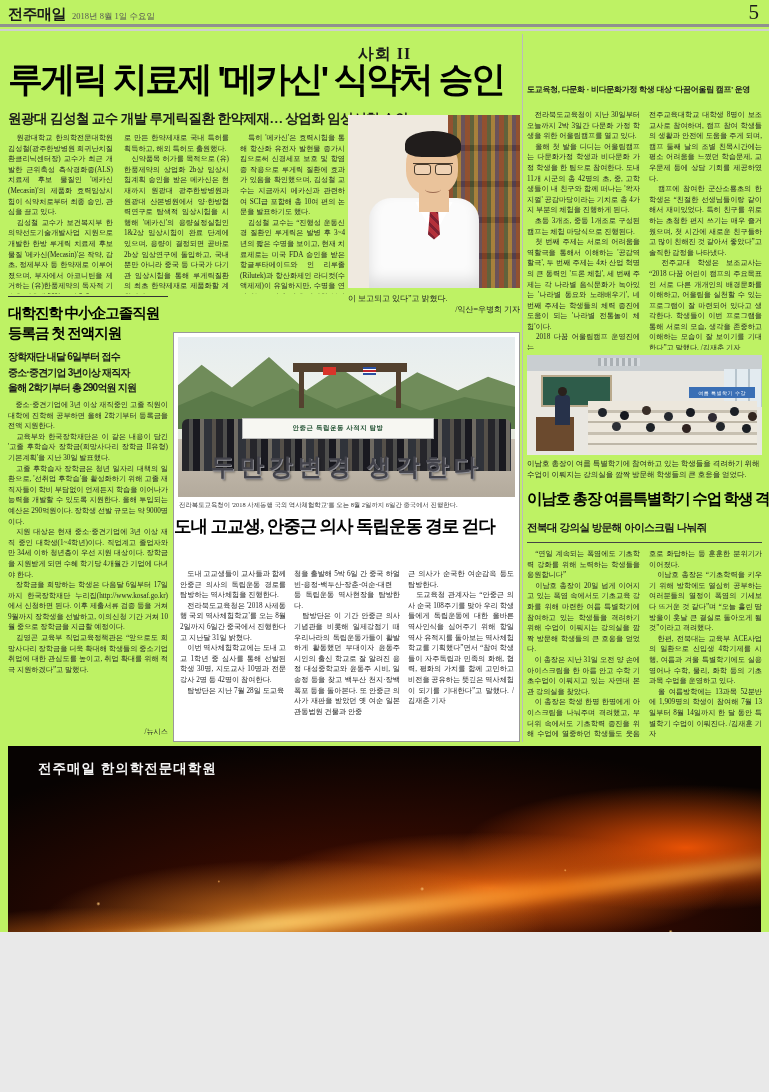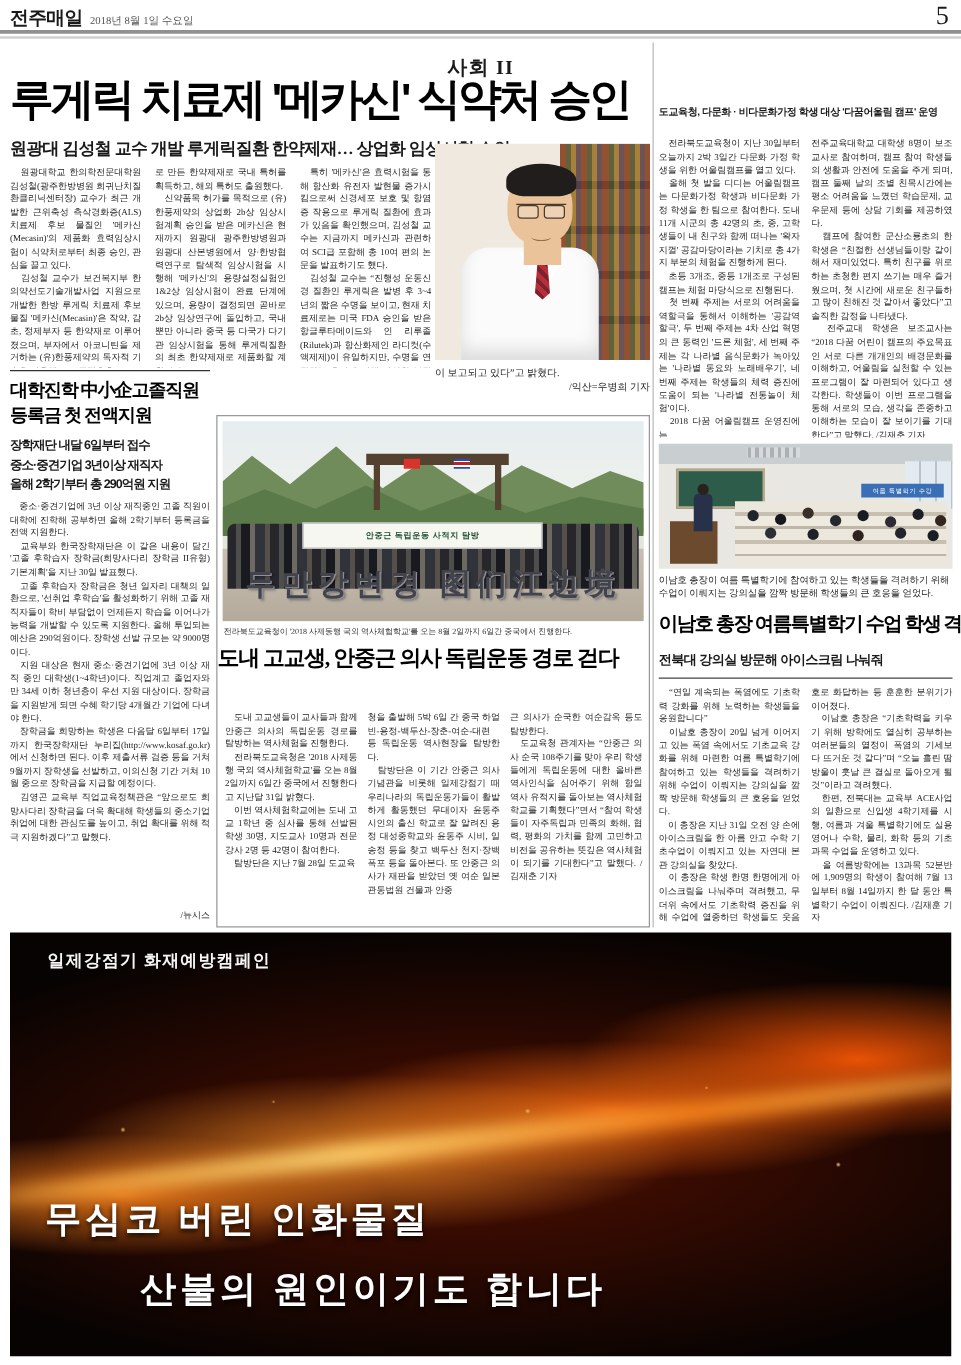--- a/index.html
+++ b/index.html
@@ -1,18 +1,18 @@
 <!DOCTYPE html>
 <html><head>
 <meta charset="utf-8">
 <style>
   * { margin:0; padding:0; box-sizing:border-box; }
   html,body { background:#e9e9e9; }
   body { font-family:"Liberation Serif","DejaVu Serif",serif; color:#1a1a1a; }
-  #page { position:relative; width:769px; height:1092px; margin:0 auto; background:#ffffff; outline:1px solid #aaa; overflow:hidden; }
+  #page { position:relative; width:769px; height:932px; margin:0 auto; background:#bef264; outline:1px solid #aaa; overflow:hidden; }
 
   
   .paper-name { position:absolute; left:8px; top:5px; font-family:"Liberation Sans","DejaVu Sans",sans-serif; font-weight:900; font-size:15px; letter-spacing:-0.5px; }
   .paper-date { position:absolute; left:72px; top:11px; font-size:8.5px; color:#555; }
   .section-label { position:absolute; left:0; right:0; top:3px; text-align:center; font-size:16px; font-weight:700; letter-spacing:1px;margin-top:41px; }
   .page-number { position:absolute; right:10px; top:0; font-size:21px; font-weight:400; }
   .head-rule1 { position:absolute; left:0; right:0; top:24px; height:3px; background:#909090; }
   .head-rule2 { position:absolute; left:0; right:0; top:29px; height:2px; background:#cfcfcf; }
 
   
@@ -168,21 +168,21 @@
   <div class="hist-box">
     <div class="hist-photo">
       <div class="gp-mtn1"></div>
       <div class="gp-mtn2"></div>
       <div class="gp-ground"></div>
       <div class="gp-gate"></div>
       <div class="gp-flag-cn"></div>
       <div class="gp-flag-kp"></div>
       <div class="gp-crowd"></div>
       <div class="gp-banner">안중근 독립운동 사적지 탐방</div>
-      <div class="gp-letters">두만강변경 图们江边境</div>
+      <div class="gp-letters">두만강변경 생각한다</div>
     </div>
     <div class="hist-photo-caption">전라북도교육청이 '2018 사제동행 국외 역사체험학교'를 오는 8월 2일까지 6일간 중국에서 진행한다.</div>
     <div class="hist-headline">도내 고교생, 안중근 의사 독립운동 경로 걷다</div>
     <div class="news-col hist-col0">　도내 고교생들이 교사들과 함께 안중근 의사의 독립운동 경로를 탐방하는 역사체험을 진행한다.
 　전라북도교육청은 '2018 사제동행 국외 역사체험학교'를 오는 8월 2일까지 6일간 중국에서 진행한다고 지난달 31일 밝혔다.
 　이번 역사체험학교에는 도내 고교 1학년 중 심사를 통해 선발된 학생 30명, 지도교사 10명과 전문강사 2명 등 42명이 참여한다.
 　탐방단은 지난 7월 28일 도교육</div>
     <div class="news-col hist-col1">청을 출발해 5박 6일 간 중국 하얼빈-용정-백두산-장춘-여순-대련 등 독립운동 역사현장을 탐방한다.
 　탐방단은 이 기간 안중근 의사 기념관을 비롯해 일제강점기 때 우리나라의 독립운동가들이 활발하게 활동했던 무대이자 윤동주 시인의 출신 학교로 잘 알려진 용정 대성중학교와 윤동주 시비, 일송정 등을 찾고 백두산 천지·장백폭포 등을 돌아본다. 또 안중근 의사가 재판을 받았던 옛 여순 일본 관동법원 건물과 안중</div>
     <div class="news-col hist-col2">근 의사가 순국한 여순감옥 등도 탐방한다.
@@ -220,18 +220,18 @@
 　이 총장은 지난 31일 오전 양 손에 아이스크림을 한 아름 안고 수학 기초수업이 이뤄지고 있는 자연대 본관 강의실을 찾았다.
 　이 총장은 학생 한명 한명에게 아이스크림을 나눠주며 격려했고, 무더위 속에서도 기초학력 증진을 위해 수업에 열중하던 학생들도 웃음과 환</div>
   <div class="news-col sum-col1">호로 화답하는 등 훈훈한 분위기가 이어졌다.
 　이남호 총장은 “기초학력을 키우기 위해 방학에도 열심히 공부하는 여러분들의 열정이 폭염의 기세보다 뜨거운 것 같다”며 “오늘 흘린 땀방울이 훗날 큰 결실로 돌아오게 될 것”이라고 격려했다.
 　한편, 전북대는 교육부 ACE사업의 일환으로 신입생 4학기제를 시행, 여름과 겨울 특별학기에도 실용영어나 수학, 물리, 화학 등의 기초과목 수업을 운영하고 있다.
 　올 여름방학에는 13과목 52분반에 1,909명의 학생이 참여해 7월 13일부터 8월 14일까지 한 달 동안 특별학기 수업이 이뤄진다.  /김재훈 기자</div>
 
   <div class="campaign">
     <div class="fire-ridge"></div>
     <div class="fire-embers"></div>
-    <div class="camp-label">일제강점기 화재예방캠페인</div>
+    <div class="camp-label">전주매일 한의학전문대학원</div>
     <div class="camp-line1">무심코 버린 인화물질</div>
     <div class="camp-line2">산불의 원인이기도 합니다</div>
   </div>
 
 </div>
 
 </body></html>

